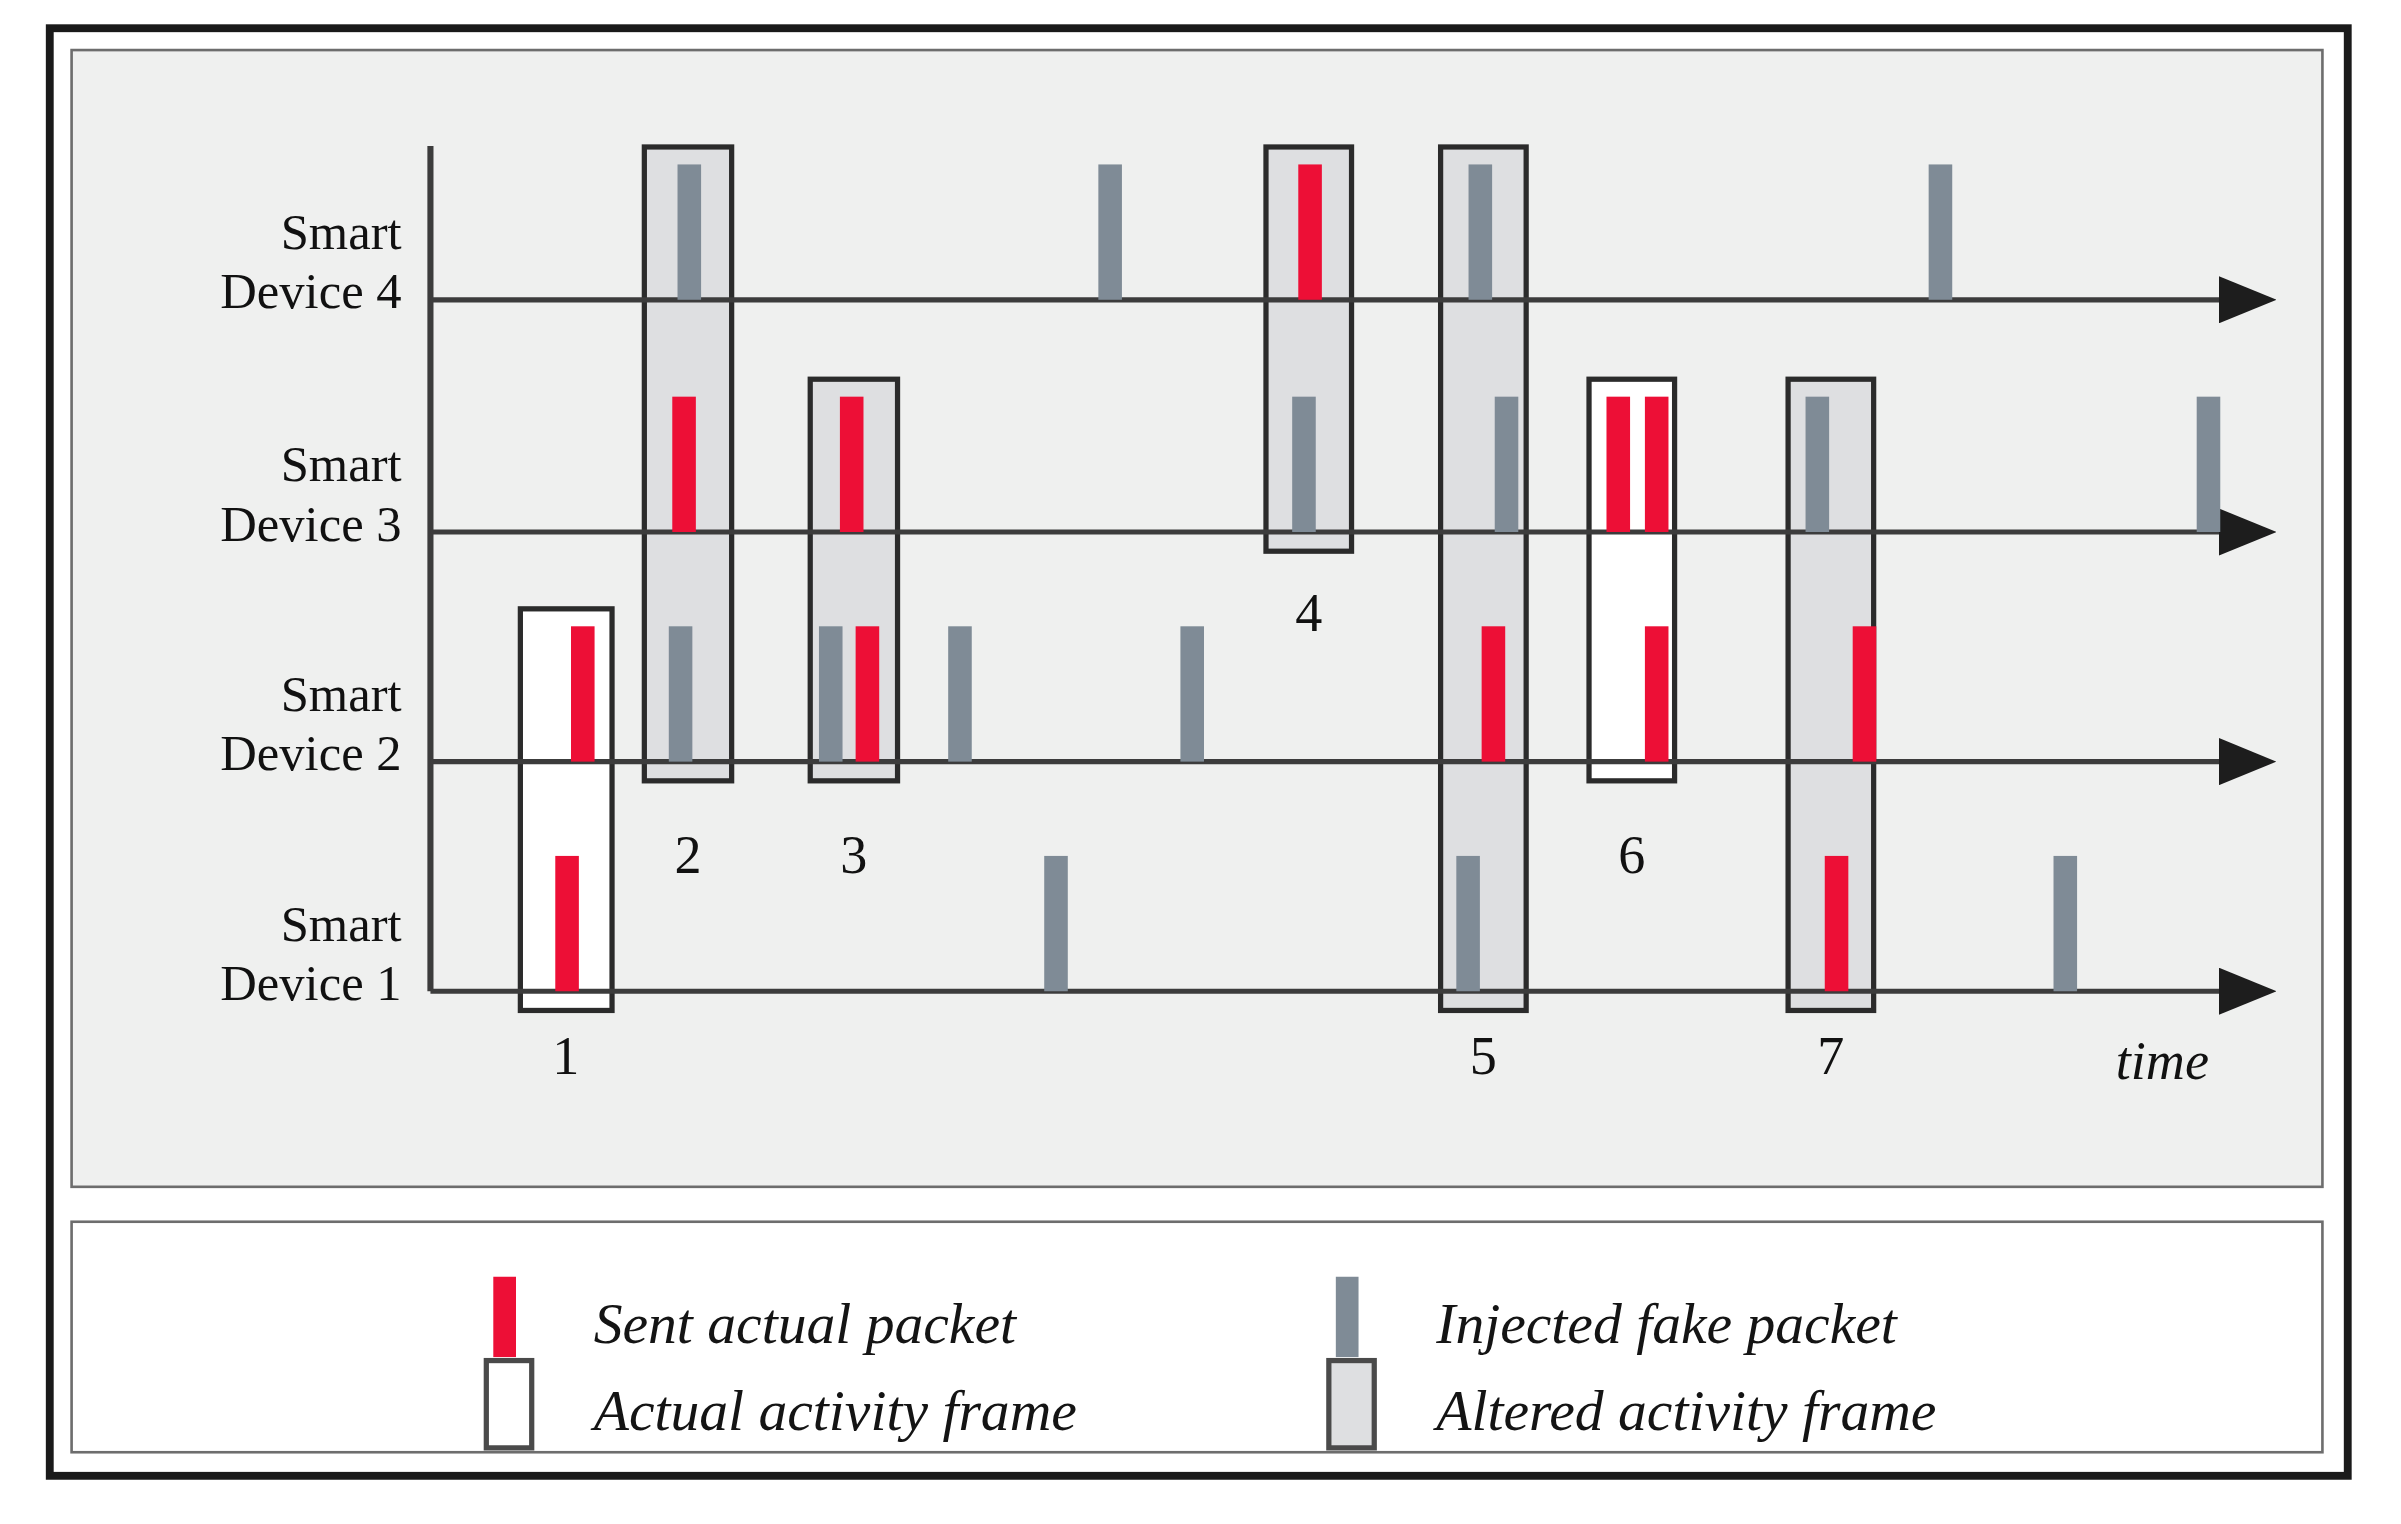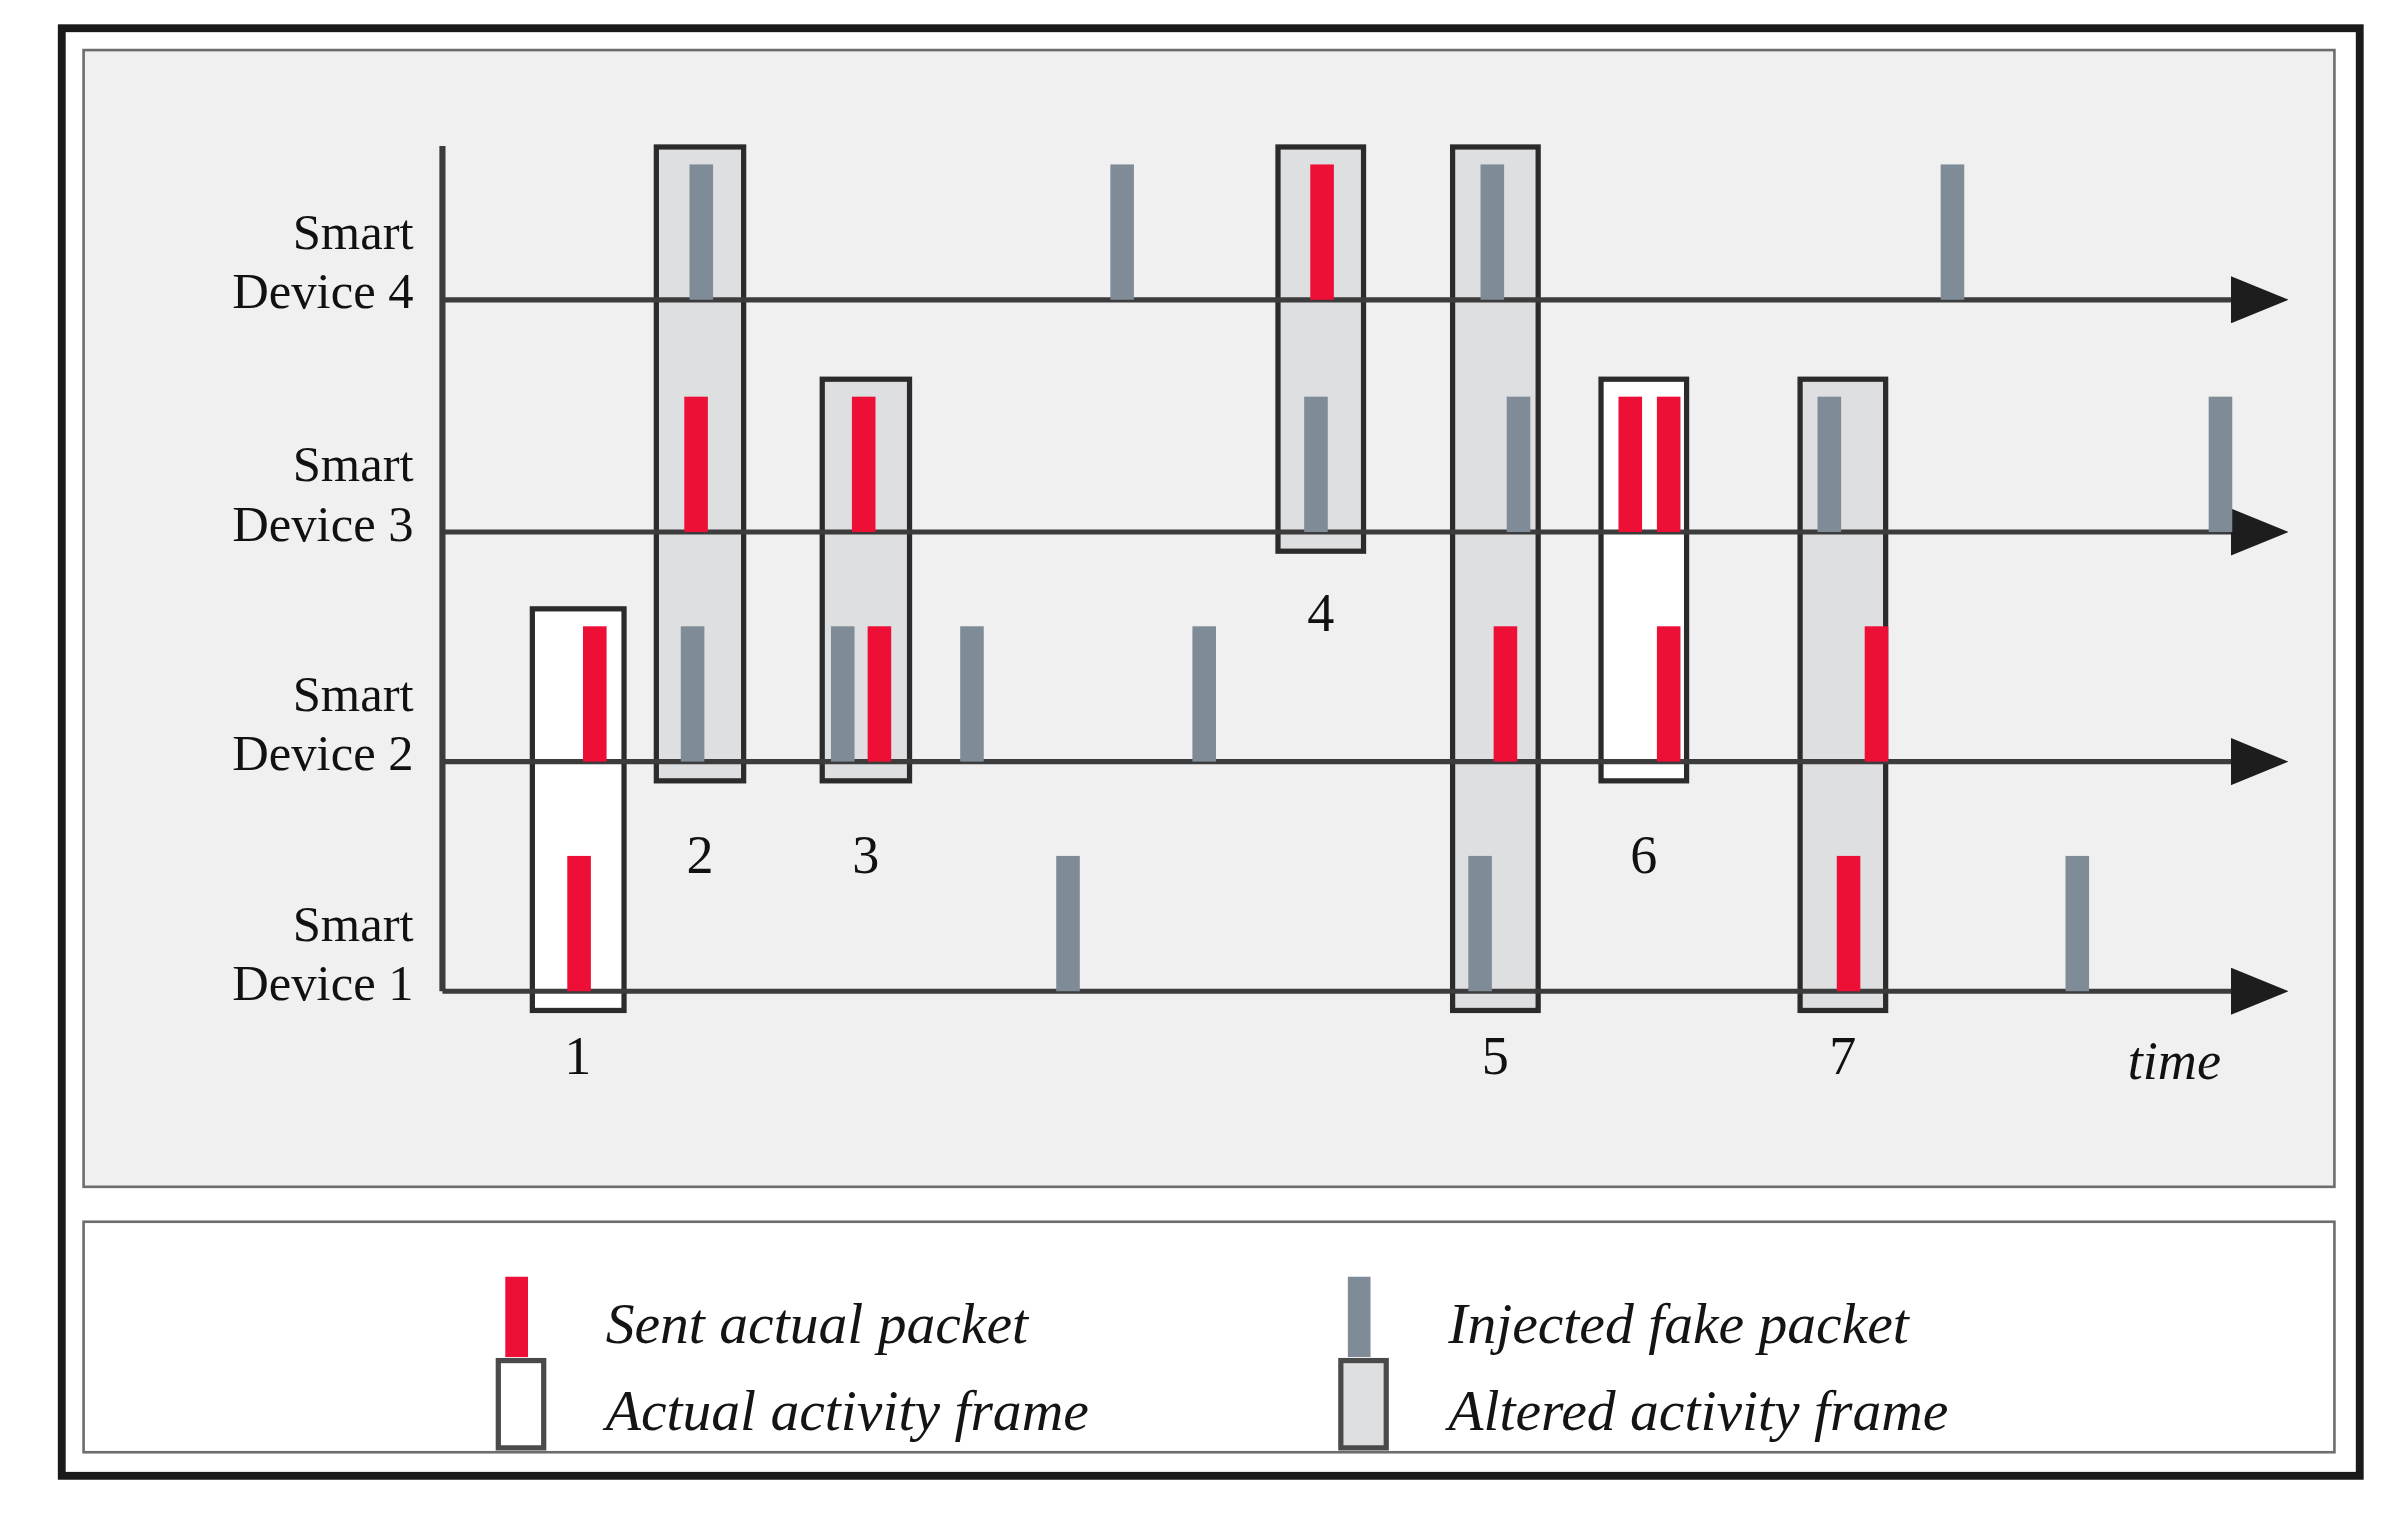--- a/index.html
+++ b/index.html
@@ -1,17 +1,17 @@
 <!DOCTYPE html>
 <html style="font-size:14px"><head>
 <meta charset="utf-8">
 <style>
   html,body{margin:0;padding:0;background:#ffffff;}
   body{font-family:"Liberation Serif", serif;}
-  #root{position:relative;width:1966px;height:1525px;background:#ffffff;margin-left:12px;}
+  #root{position:relative;width:1966px;height:1525px;background:#ffffff;}
   svg{display:block;}
   .lbl{font-family:"Liberation Serif", serif;fill:#111111;}
   .legtxt{font-family:"Liberation Serif", serif;font-style:italic;fill:#141414;}
 </style>
 </head>
 <body>
 
 <div id="root">
   <svg id="fig" width="2401" height="1525" viewBox="0 0 2750 1746">
 

